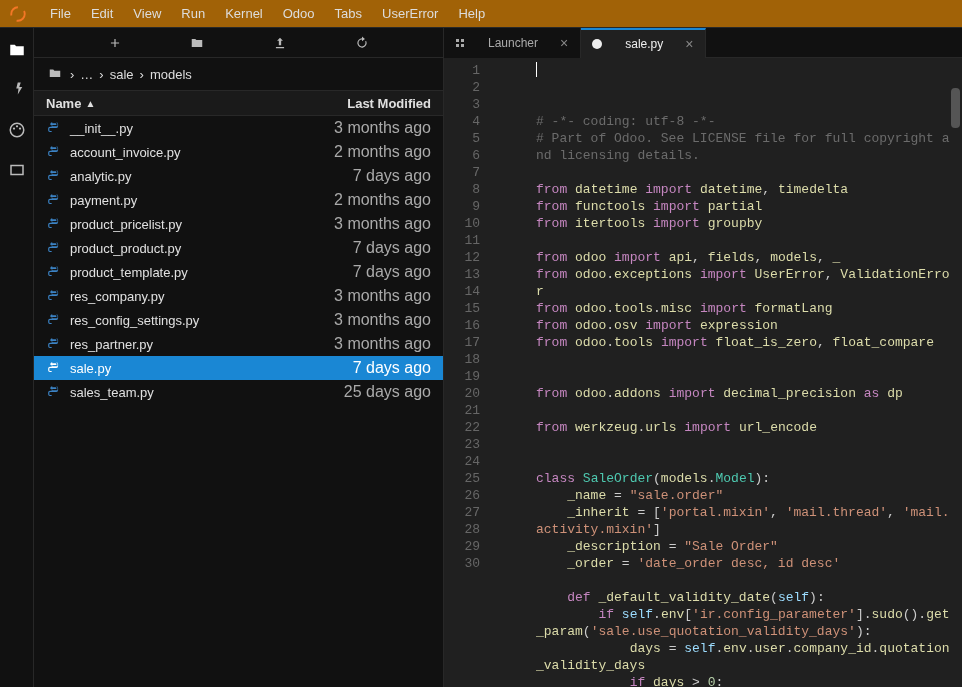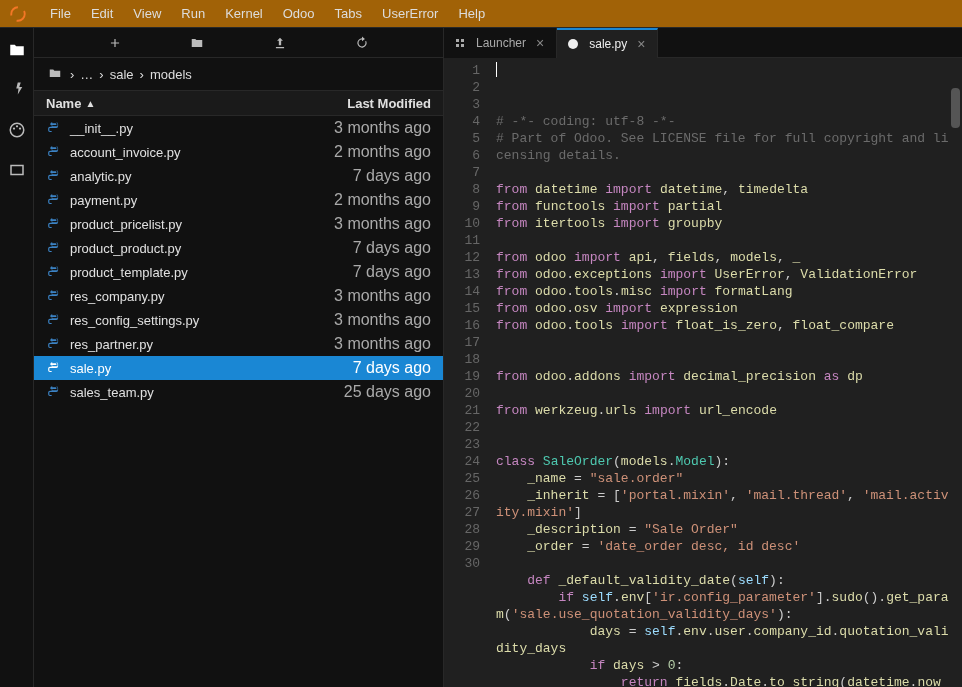--- a/index.html
+++ b/index.html
@@ -133,21 +133,21 @@
   height: 30px;
   background: #111111;
   display: flex;
   border-bottom: 1px solid #282828;
 }
 .tab {
   height: 30px;
   display: flex;
   align-items: center;
   padding: 0 10px;
-  gap: 8px;
+  gap: 20px;
   background: #111111;
   border-right: 1px solid #282828;
   color: #aaa;
   cursor: pointer;
   min-width: 100px;
 }
 .tab.active {
   background: #202020;
   color: #eee;
   border-top: 2px solid #1a87d4;
@@ -175,20 +175,21 @@
   flex-shrink: 0;
 }
 .gutter div { height: 17px; }
 .code {
   flex: 1;
   padding: 4px 8px;
   white-space: pre-wrap;
   word-break: break-all;
   color: #ccc;
   position: relative;
+  margin-left: 40px;
 }
 .code .line { min-height: 17px; }
 .cursor {
   position: absolute;
   left: 8px;
   top: 4px;
   width: 1px;
   height: 15px;
   background: #fff;
 }

